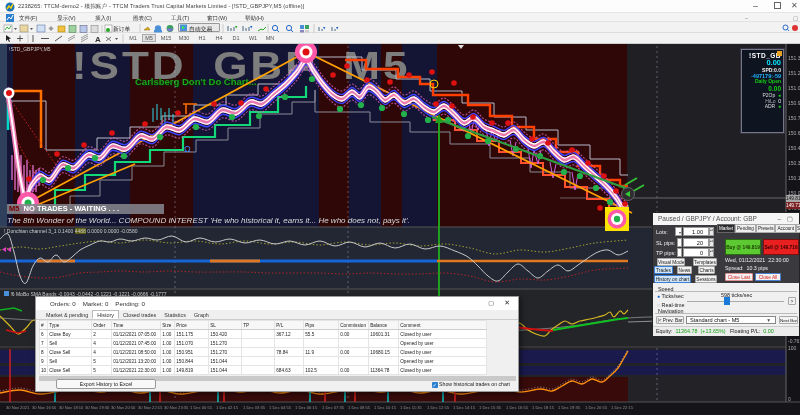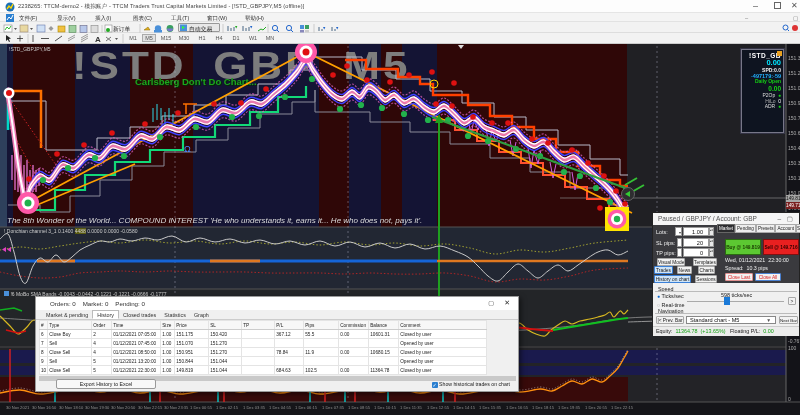--- a/index.html
+++ b/index.html
@@ -348,21 +348,22 @@
   <line x1="388" y1="377" x2="388" y2="402" stroke="#0cc"></line>
   <line x1="443" y1="349" x2="443" y2="402" stroke="#0cc"></line>
   <line x1="455" y1="349" x2="455" y2="402" stroke="#d22"></line>
  </g>
  <path d="M0,310 L14,308 22,311" stroke="#10b020" stroke-width="1.5" fill="none"></path>
  <path d="M6,330 L18,333 26,331" stroke="#d01010" stroke-width="1.5" fill="none"></path>
  </g>
 </svg>
 
 <div class="sublabel" style="left:9px;top:2px">!STD_GBPJPY,M5</div>
-<div id="quote">The 8th Wonder of the World... COMPOUND INTEREST 'He who understands it, earns it... He who does not, pays it'.</div>
+<div id="m5bar"><span style="color:#7a0000">M5</span><span style="color:#fff">&nbsp; NO TRADES - WAITING . . .</span></div>
+<div id="quote">The 8th Wonder of the World... COMPOUND INTEREST 'He who historical it, earns it... He who does not, pays it'.</div>
 <div class="sublabel" style="left:4px;top:184px">! Donchian channel 3_1 0.1400 <span style="background:#5a5a10">4488</span> 0.0000 0.0000 -0.0580</div>
 <div class="sublabel" style="left:4px;top:247px"><span style="display:inline-block;width:5px;height:5px;background:#4a90d9"></span> !6 MoBo SMA Bands -0.0043 -0.0442 -0.1221 -0.1221 -0.0666 -0.1777</div>
 <div class="sl" style="top:11px">151.35</div>
     <div class="sl" style="top:26px">151.20</div>
     <div class="sl" style="top:41px">151.05</div>
     <div class="sl" style="top:56px">150.90</div>
     <div class="sl" style="top:71px">150.75</div>
     <div class="sl" style="top:86px">150.60</div>
     <div class="sl" style="top:101px">150.45</div>
     <div class="sl" style="top:116px">150.30</div>

